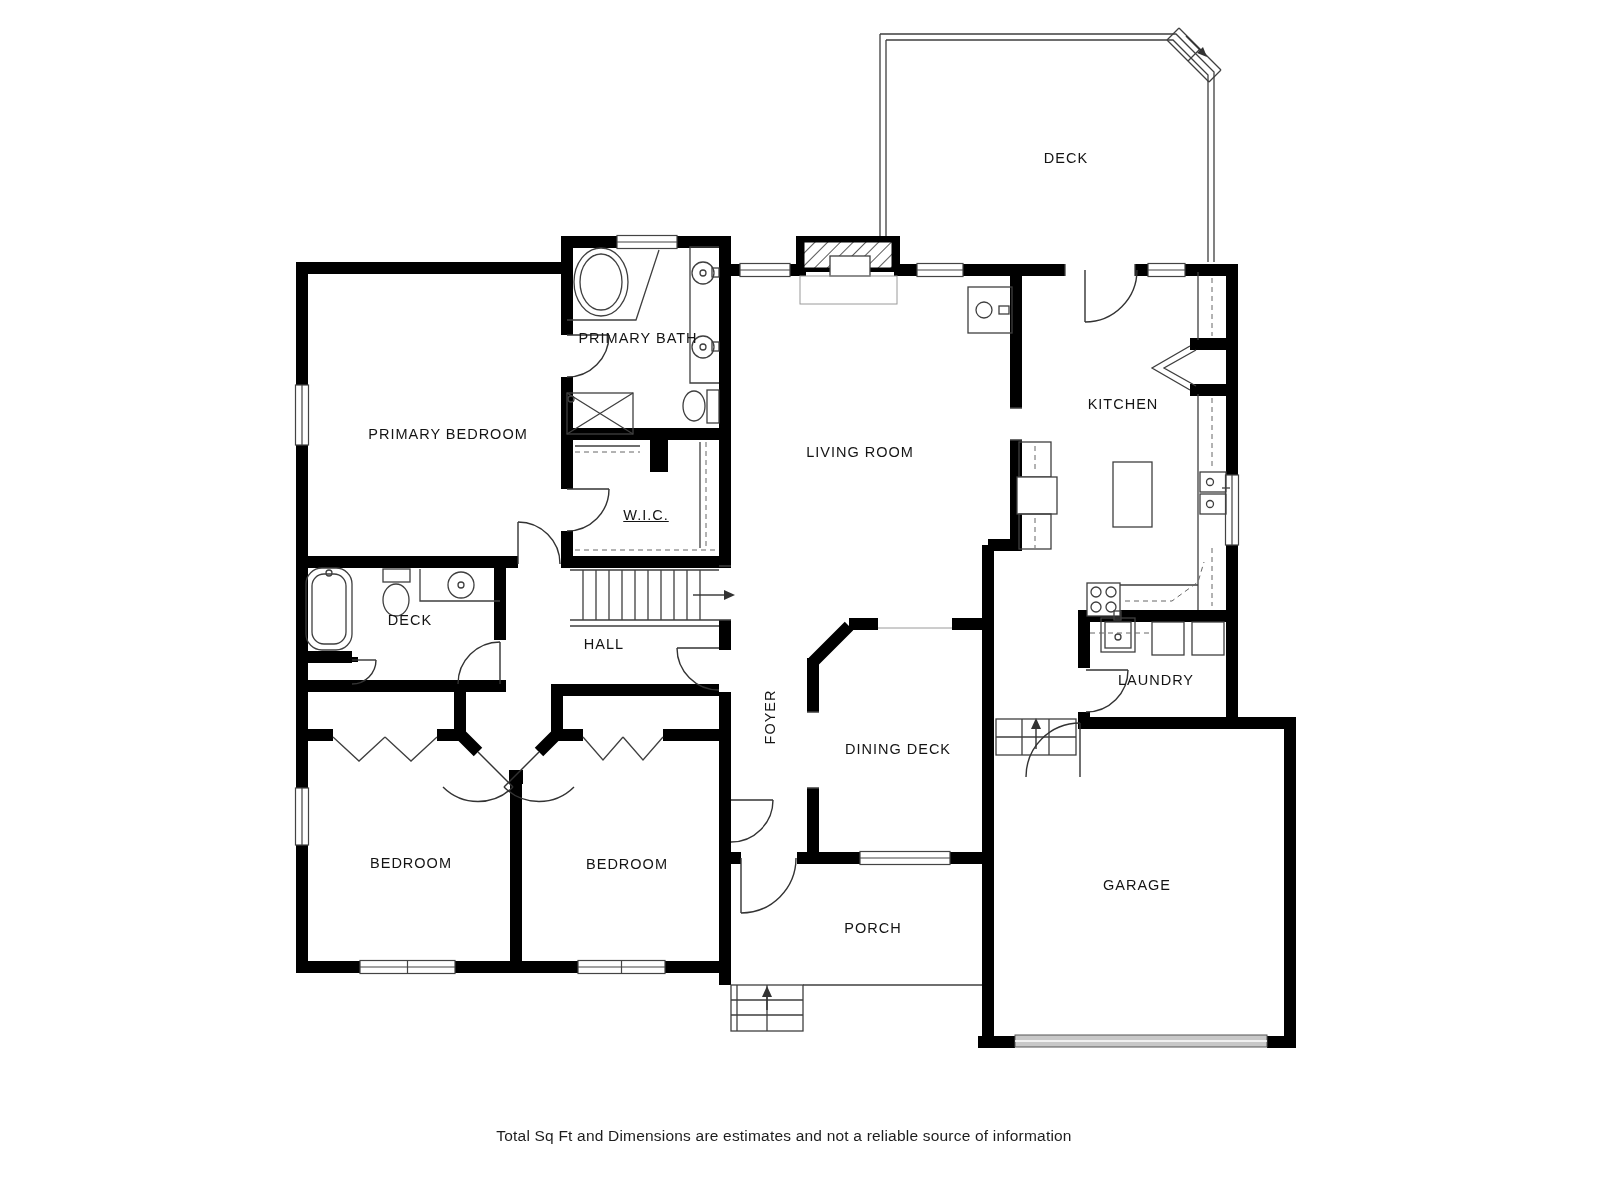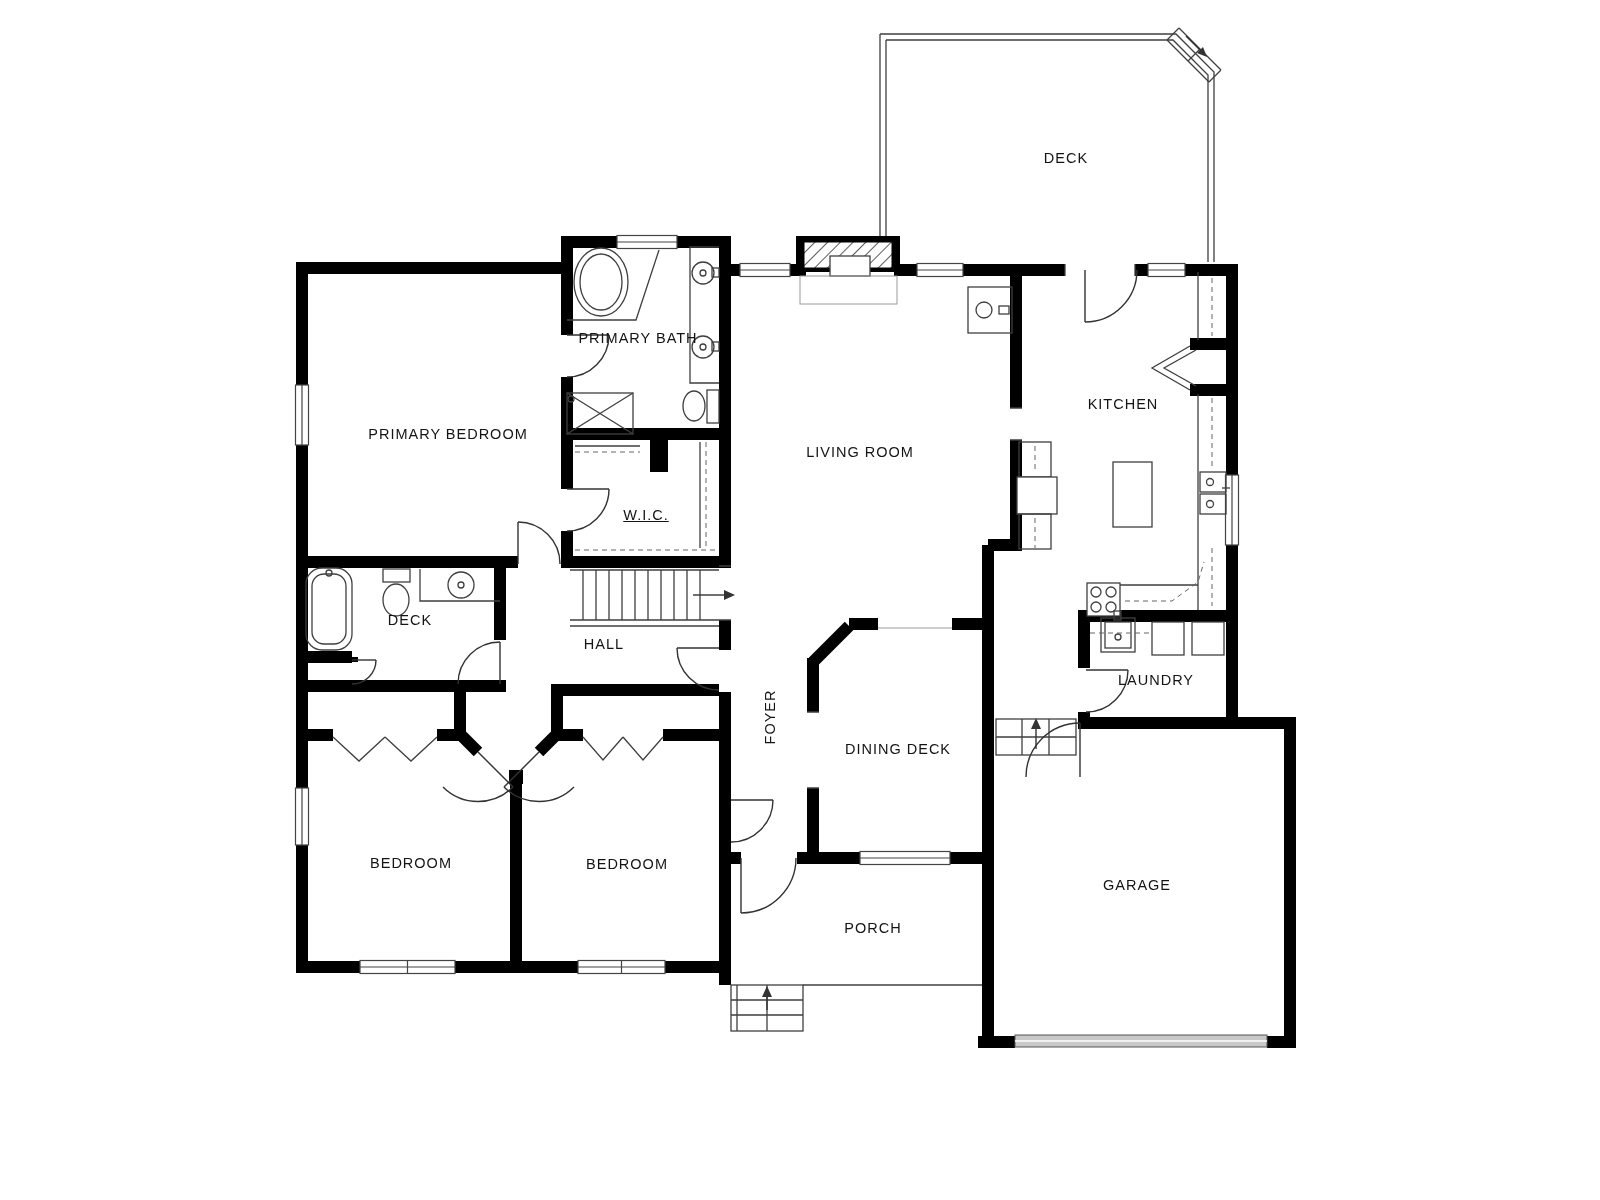--- a/index.html
+++ b/index.html
@@ -333,15 +333,16 @@
 <div class="room-label" style="left:410px;top:620px;">DECK</div>
 <div class="room-label" style="left:604px;top:644px;">HALL</div>
 <div class="room-label rot" style="left:770px;top:717px;">FOYER</div>
 <div class="room-label" style="left:898px;top:749px;">DINING DECK</div>
 <div class="room-label" style="left:1156px;top:680px;">LAUNDRY</div>
 <div class="room-label" style="left:411px;top:863px;">BEDROOM</div>
 <div class="room-label" style="left:627px;top:864px;">BEDROOM</div>
 <div class="room-label" style="left:856px;top:928px;margin-left:17px;">PORCH</div>
 <div class="room-label" style="left:1137px;top:885px;">GARAGE</div>
 
+<div class="disclaimer">Total Sq Ft and Dimensions are estimates and not a reliable source of information</div>
 <div class="watermark">MARIS</div>
 
 </div>
 
 </body></html>

